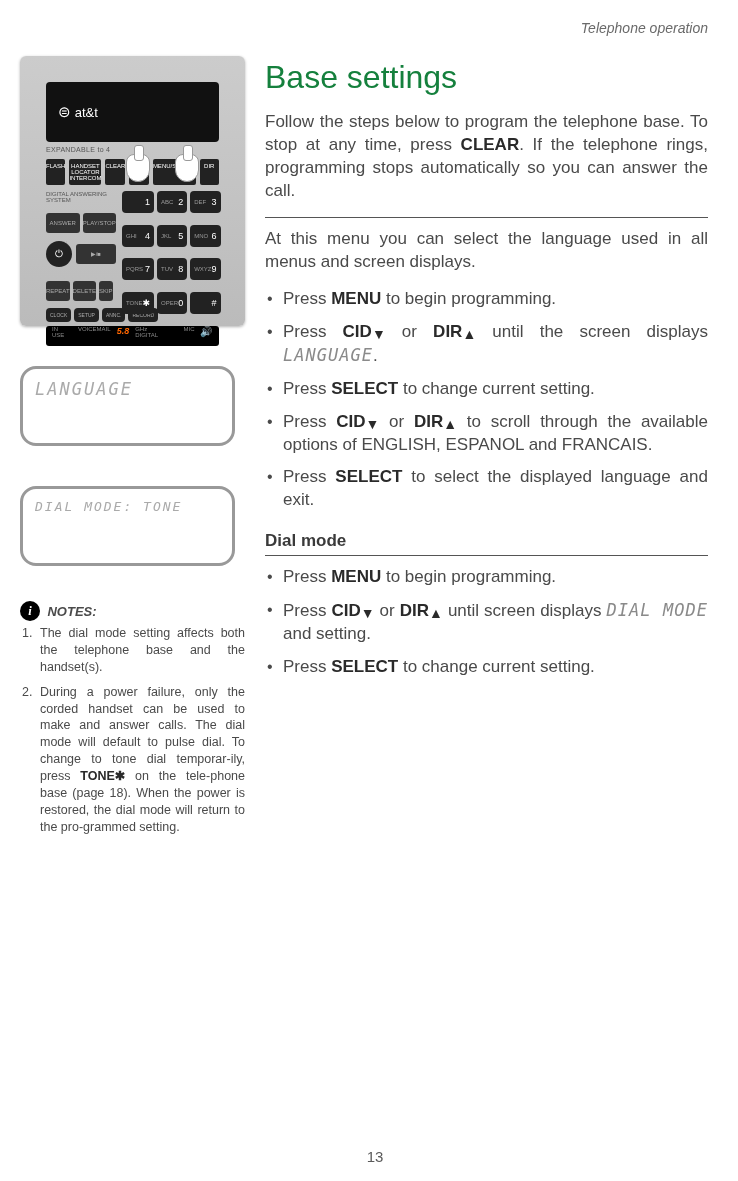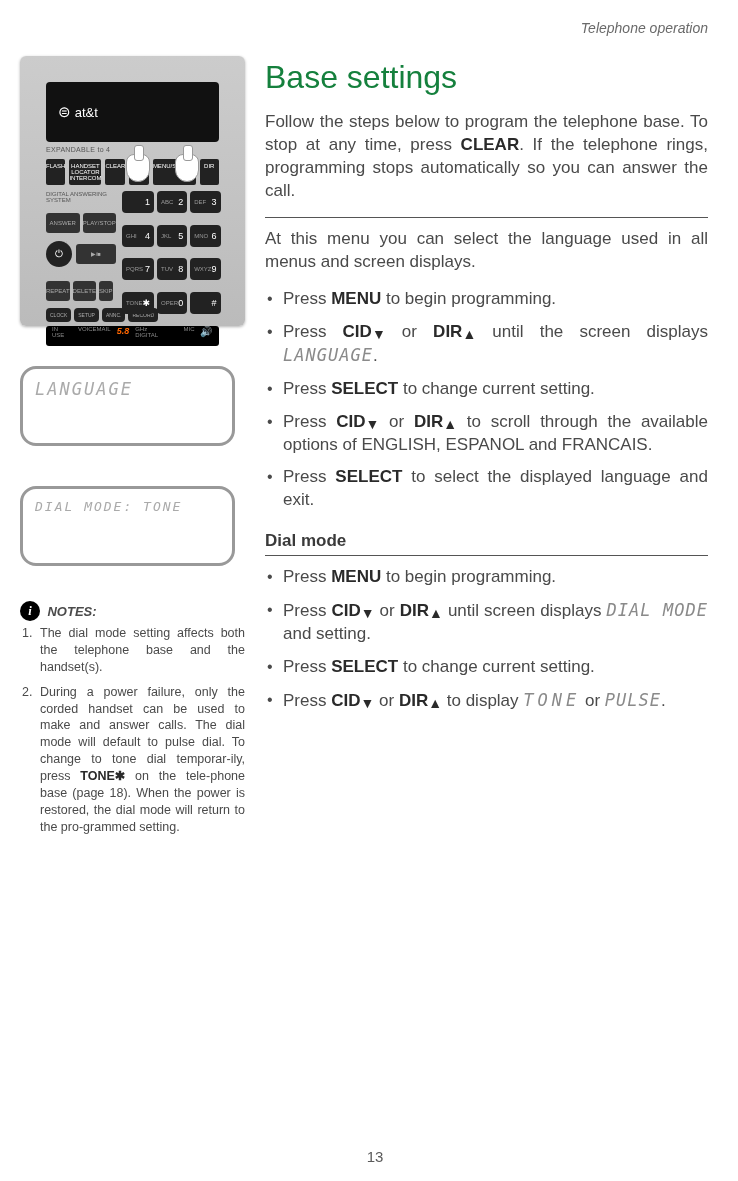--- a/index.html
+++ b/index.html
@@ -344,18 +344,17 @@
       <li><span>Press </span><span class="kw"><span>CID</span><span class="arrow">▼</span></span><span> or </span><span class="kw"><span>DIR</span><span class="arrow">▲</span></span><span> to scroll through the available options of ENGLISH, ESPANOL and FRANCAIS.</span></li>
       <li><span>Press </span><span class="kw">SELECT</span><span> to select the displayed language and exit.</span></li>
     </ul>
 
     <div class="section-header">Dial mode</div>
     <hr class="hr">
     <ul>
       <li><span>Press </span><span class="kw">MENU</span><span> to begin programming.</span></li>
       <li><span>Press </span><span class="kw"><span>CID</span><span class="arrow">▼</span></span><span> or </span><span class="kw"><span>DIR</span><span class="arrow">▲</span></span><span> until screen displays </span><span class="segfont">DIAL MODE</span><span> and setting.</span></li>
       <li><span>Press </span><span class="kw">SELECT</span><span> to change current setting.</span></li>
-      <li><span>Press </span><span class="kw"><span>CID</span><span class="arrow">▼</span></span><span> or </span><span class="kw"><span>DIR</span><span class="arrow">▲</span></span><span> to display </span><span class="segfont" style="letter-spacing:4px">TONE</span><span> or </span><span class="segfont">PULSE</span><span>.</span></li>
     </ul>
   </div>
 </div>
 
 <div class="page-num">13</div>
 
 </body></html>

